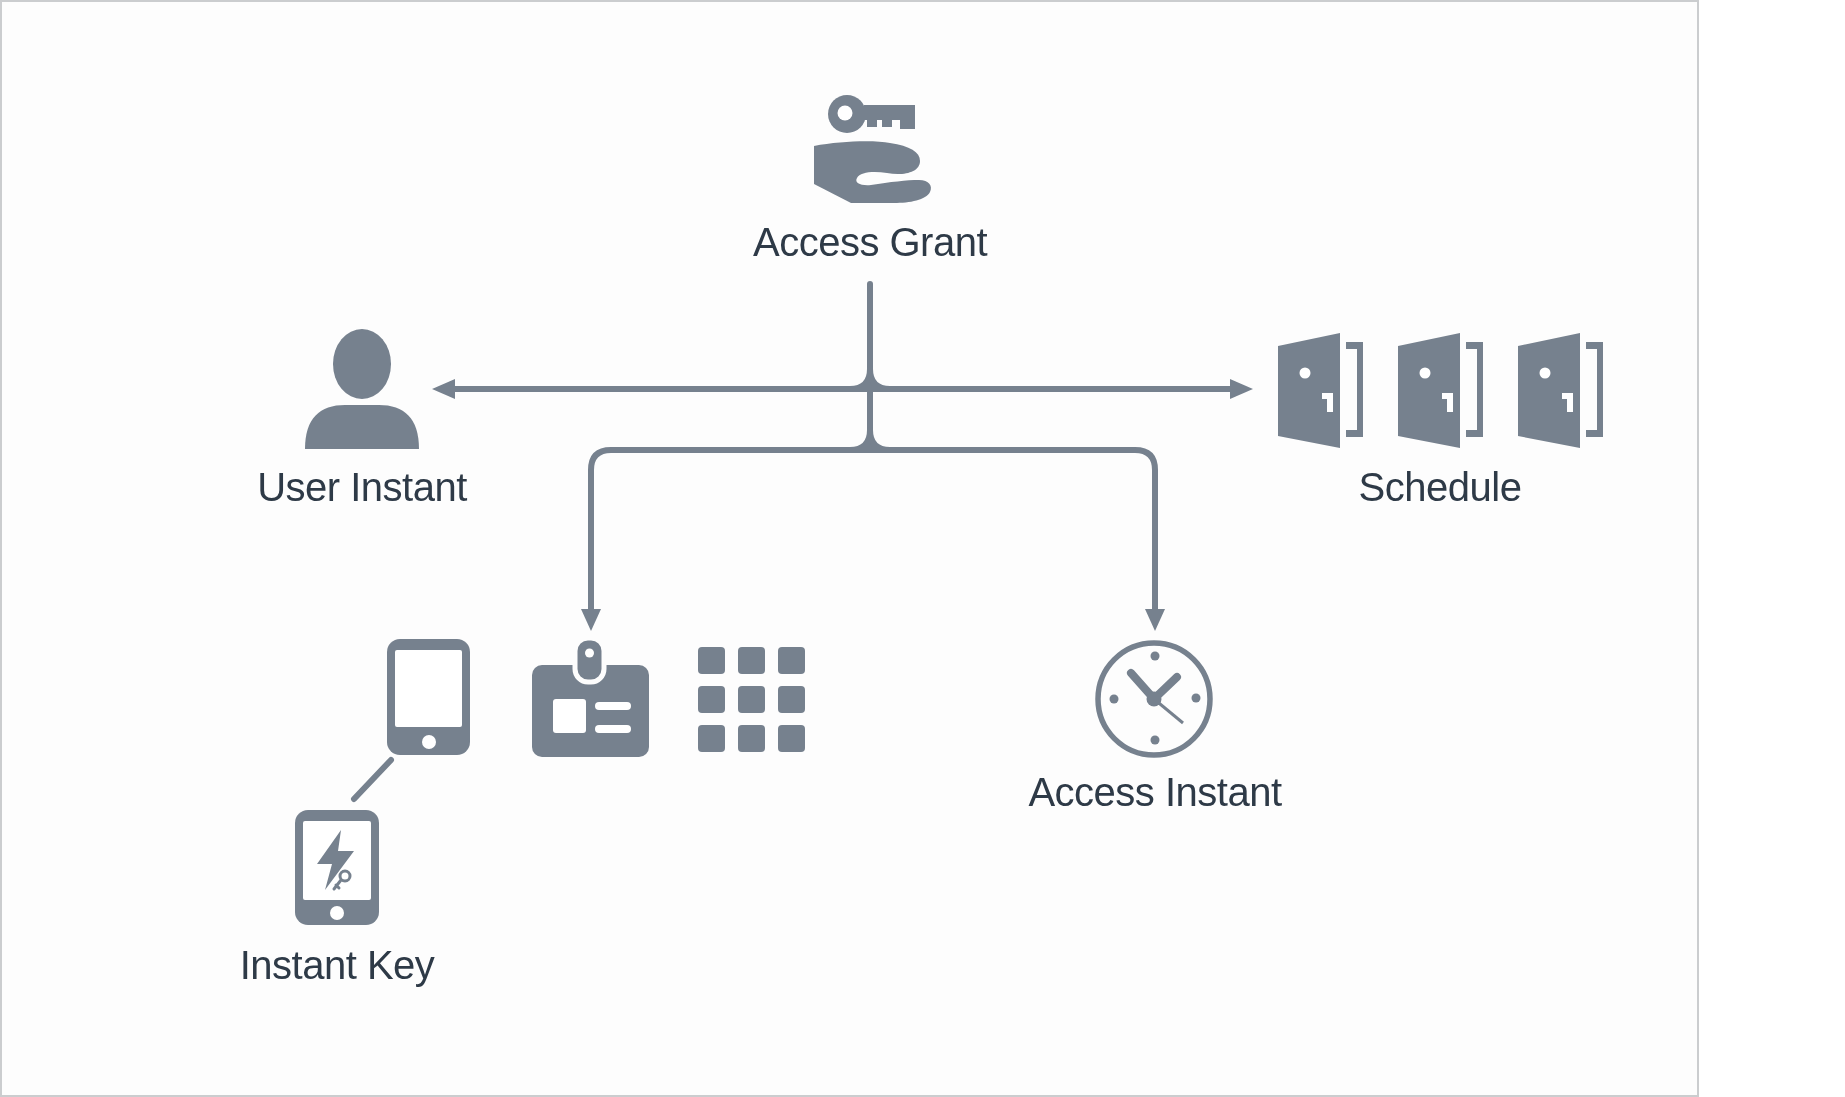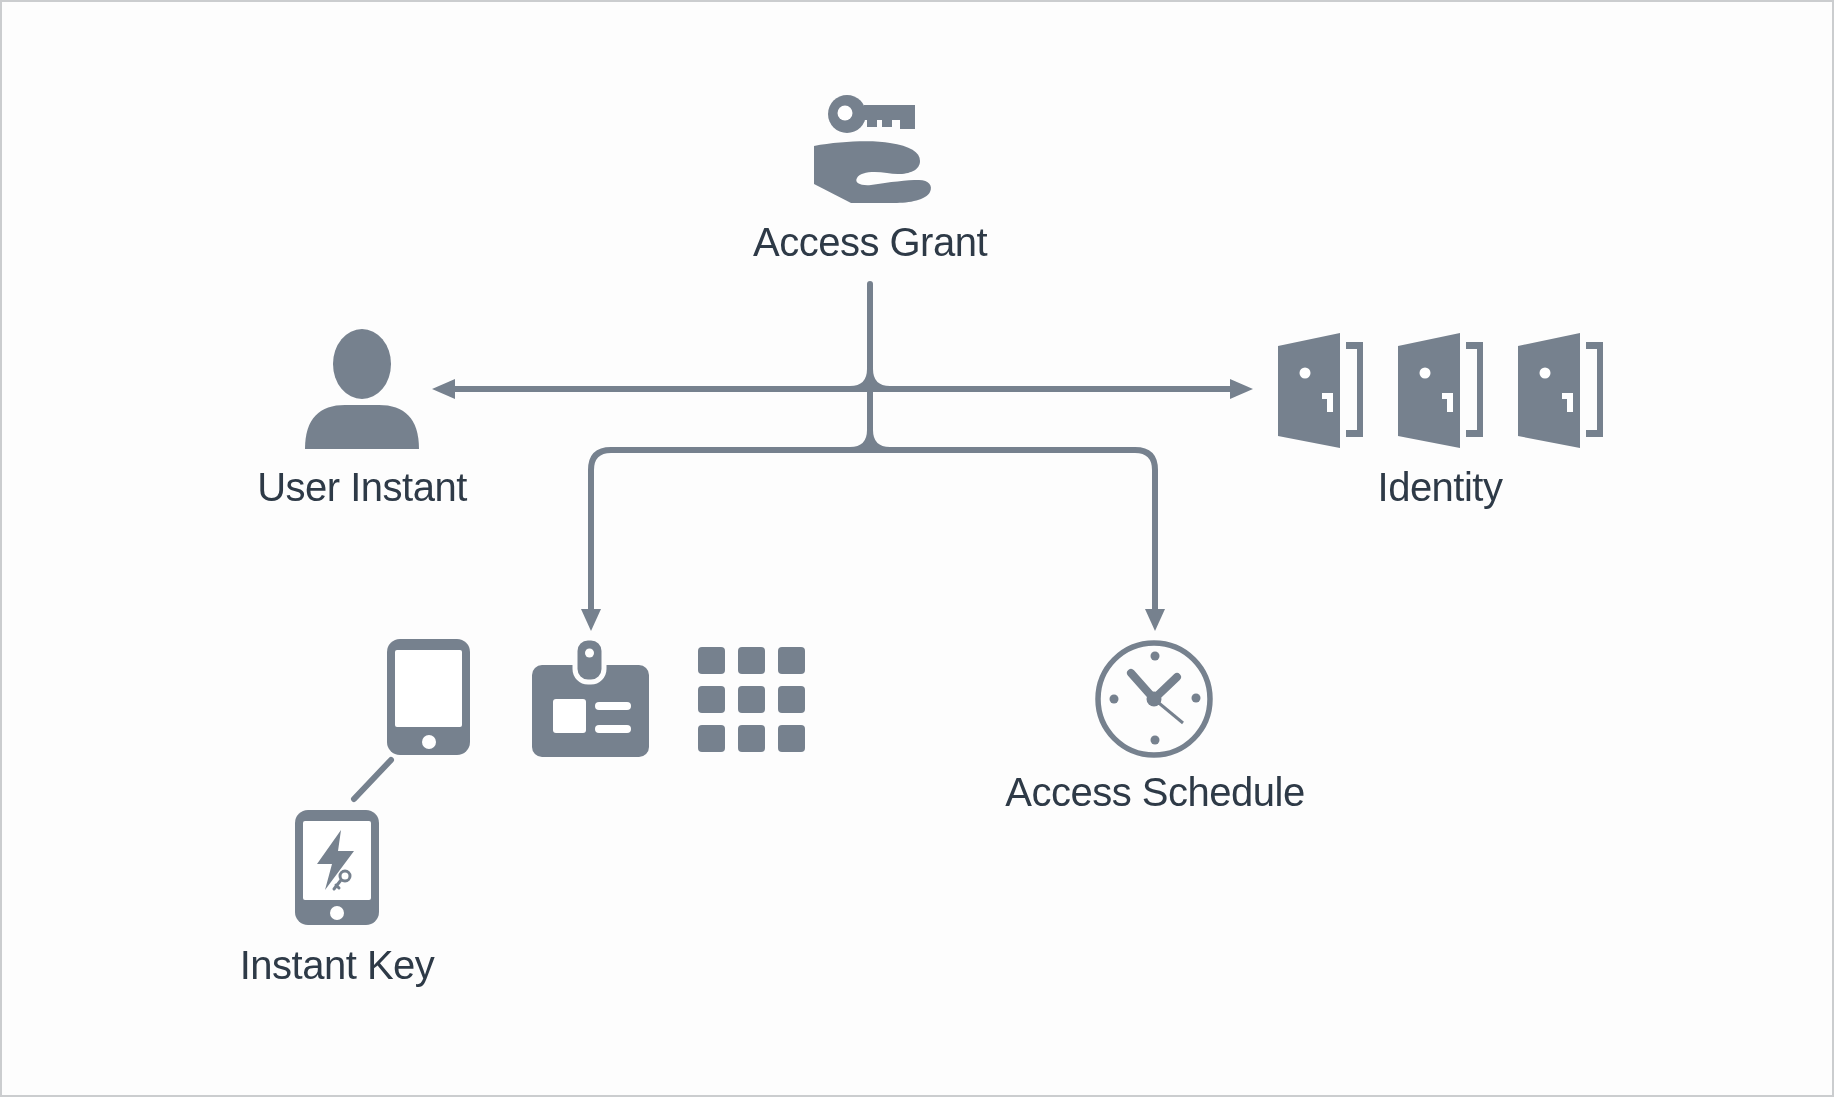--- a/index.html
+++ b/index.html
@@ -1,18 +1,18 @@
 <!DOCTYPE html>
 <html><head>
 <meta charset="utf-8">
 <style>
   html, body { margin: 0; padding: 0; background: #ffffff; }
   .canvas {
     position: relative;
-    width: 1834px;
+    width: 1699px;
     height: 1097px;
     background: #fdfdfd;
     border: 2px solid #cbcdcf;
     box-sizing: border-box;
     overflow: hidden;
     font-family: "Liberation Sans", sans-serif;
   }
   svg.diagram { position: absolute; left: 0; top: 0; }
   .ink   { fill: #76818e; }
   .paper { fill: #ffffff; }
@@ -128,17 +128,17 @@
       <rect class="paper" x="301" y="819" width="68" height="79" rx="2"></rect>
       <circle class="paper" cx="335" cy="911" r="7"></circle>
       <path class="ink" d="M339,828 L315,862 H330 L323,888 L352,849 H336 Z"></path>
       <circle cx="343" cy="874" r="5" fill="#ffffff" stroke="#76818e" stroke-width="3"></circle>
       <path class="stroke-ink" d="M339,878 L332,887 M334,883 L337,886" stroke-width="3" stroke-linecap="round"></path>
     </g>
   </svg>
 
   <div class="label lbl-access-grant">Access Grant</div>
   <div class="label lbl-user-identity">User Instant</div>
-  <div class="label lbl-entrances">Identity</div>
-  <div class="label lbl-access-schedule">Access Schedule</div>
+  <div class="label lbl-entrances">Schedule</div>
+  <div class="label lbl-access-schedule">Access Instant</div>
   <div class="label lbl-instant-key">Instant Key</div>
 
 </div>
 
 </body></html>

